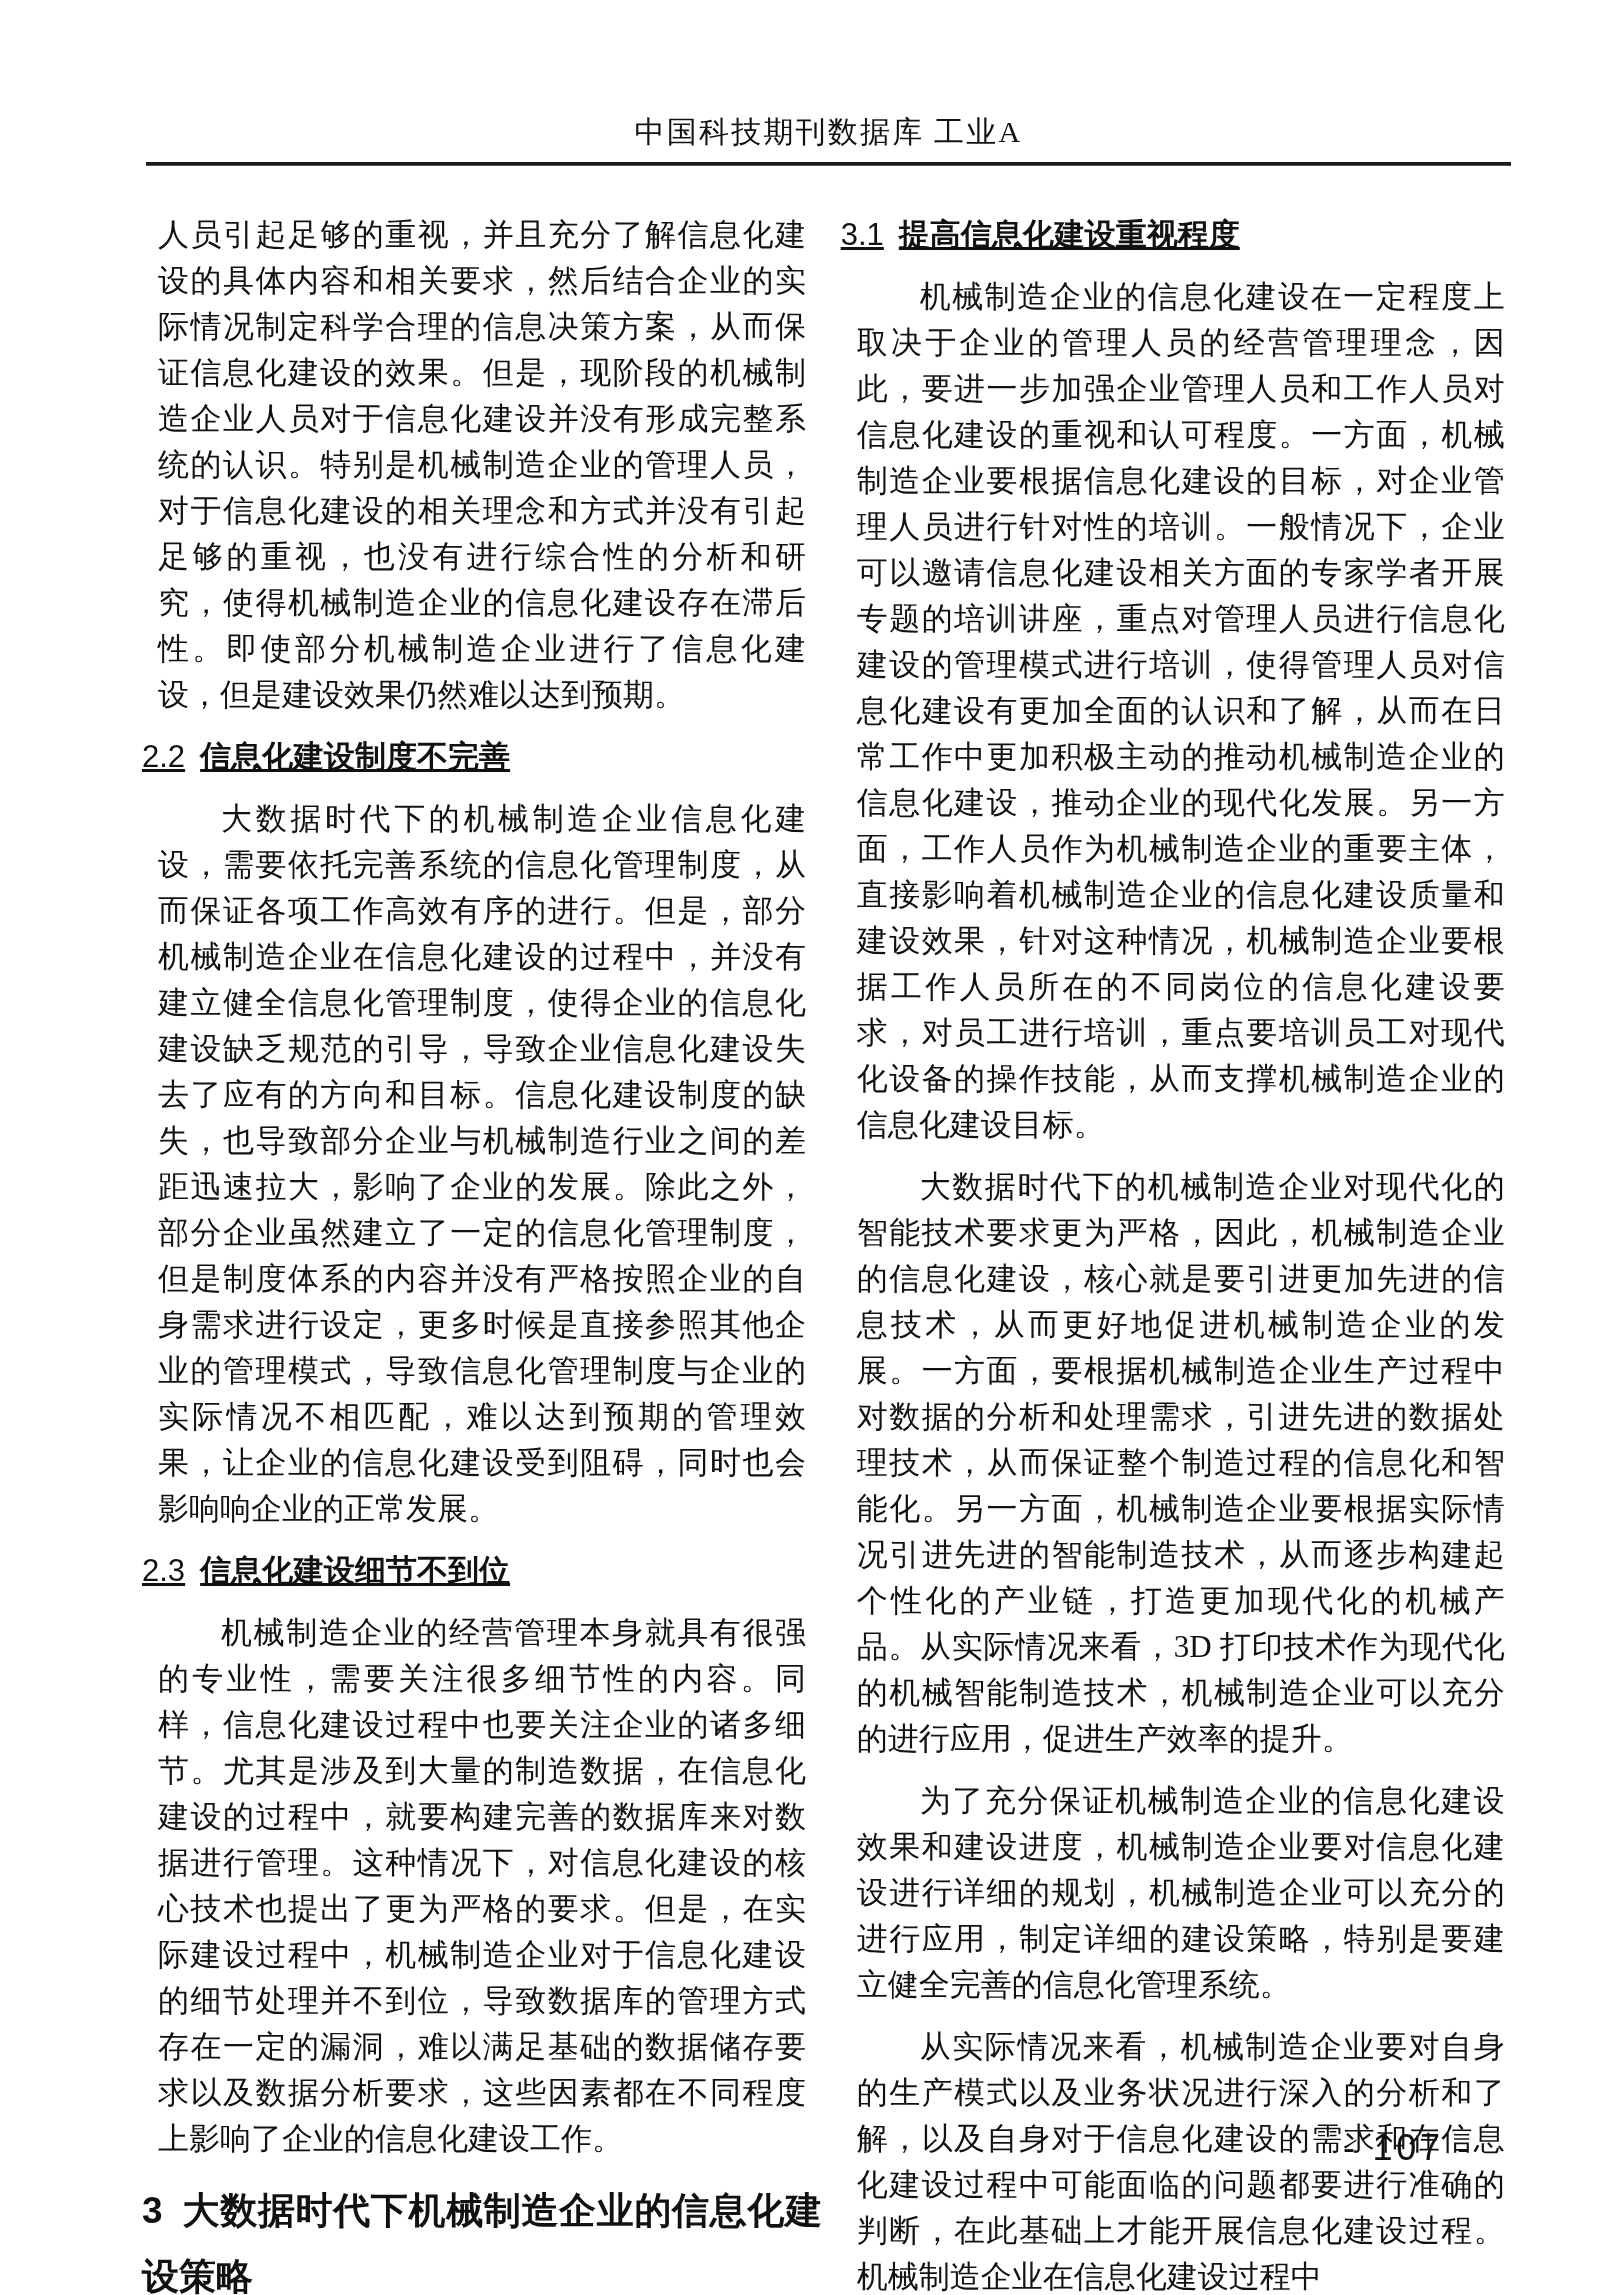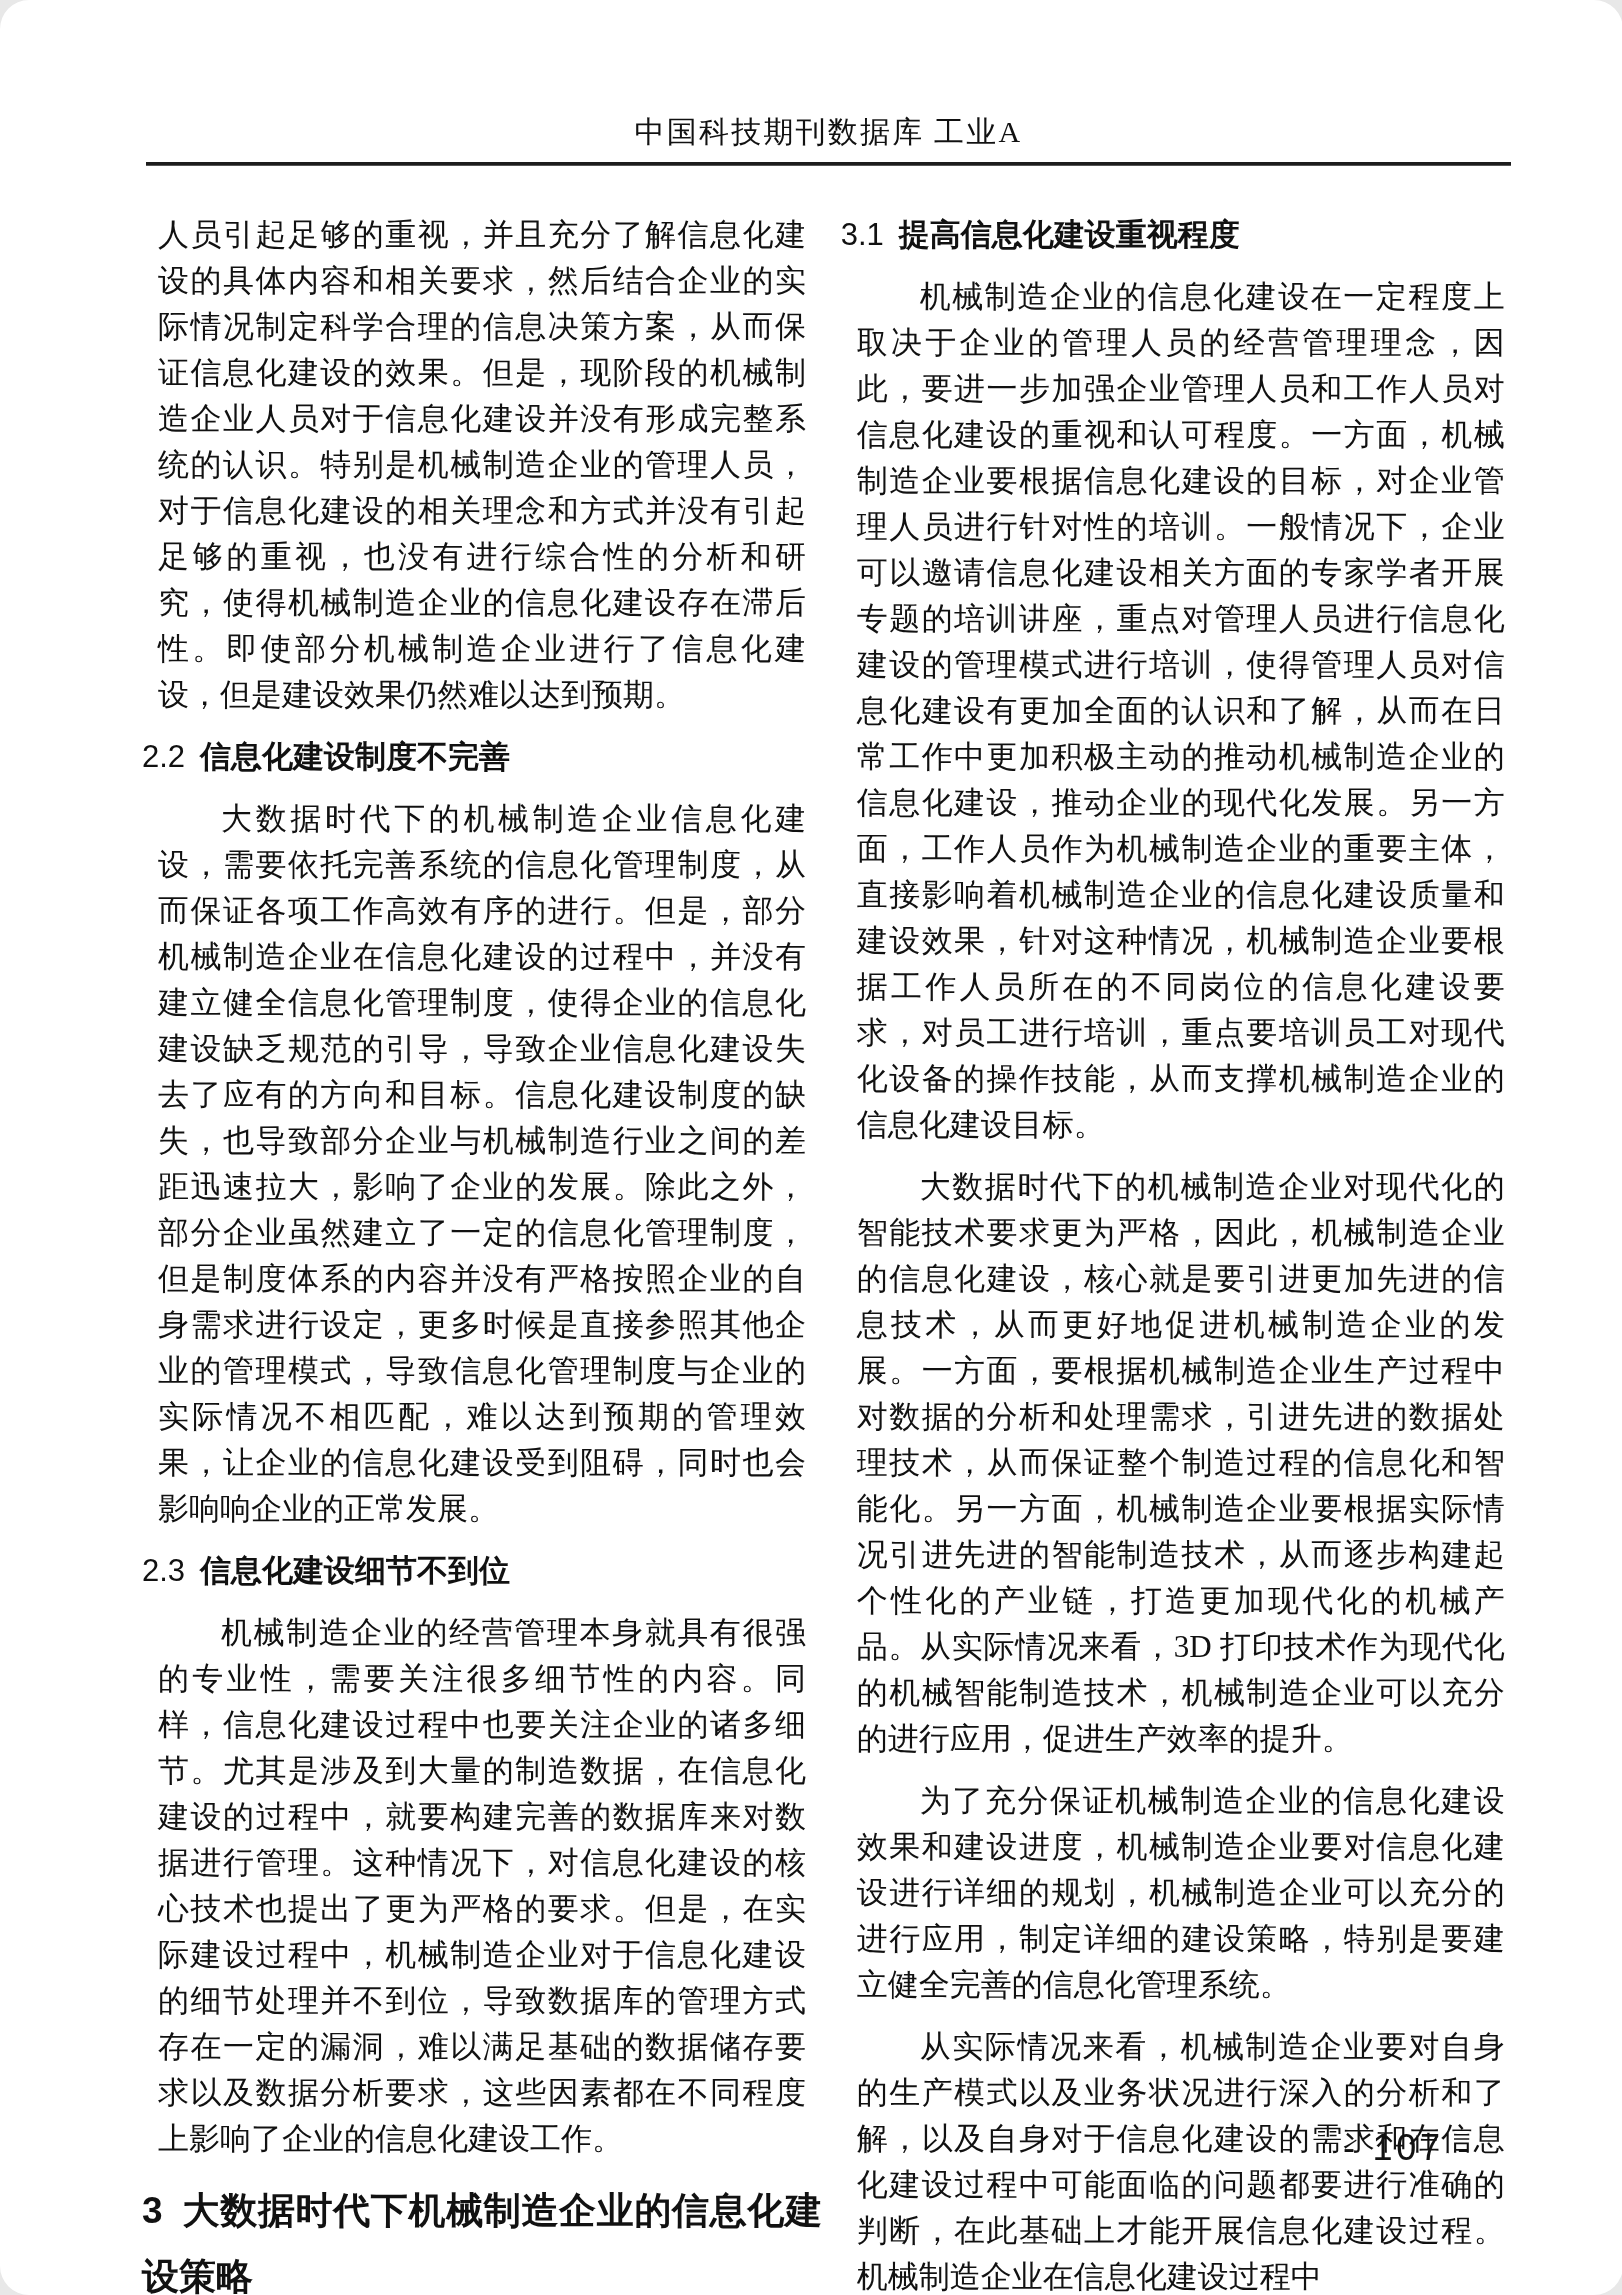--- a/index.html
+++ b/index.html
@@ -4,21 +4,20 @@
 <style>
   html,body { margin:0; padding:0; background:#e8e8e8; }
   .page {
     position:relative;
     width:1623px; height:2295px;
     margin:0 auto;
     background:#ffffff;
     color:#111111;
     font-family:"Liberation Serif","DejaVu Serif",serif;
     overflow:hidden;
-    border-radius:29px;
   }
   
   .header { position:absolute; top:0; left:146px; width:1365px; }
   .header-title {
     padding-top:112px;
     text-align:center;
     font-size:30px;
     letter-spacing:2.2px;
     white-space:pre;
   }
@@ -46,20 +45,21 @@
     text-justify:inter-character;
     word-break:break-all;
   }
   p.indent { text-indent:63px; }
   .h2 {
     margin:3px 0 4.5px 0;
     font-family:"Liberation Sans","DejaVu Sans",sans-serif;
     font-weight:700;
     font-size:31px;
     line-height:46px;
+    text-decoration:underline;
   }
   .h2 .num { font-weight:400; margin-right:15px; }
   .h1 {
     margin:15px 0 0 0;
     font-family:"Liberation Sans","DejaVu Sans",sans-serif;
     font-weight:700;
     font-size:37px;
     line-height:66px;
     text-align:justify;
   }

